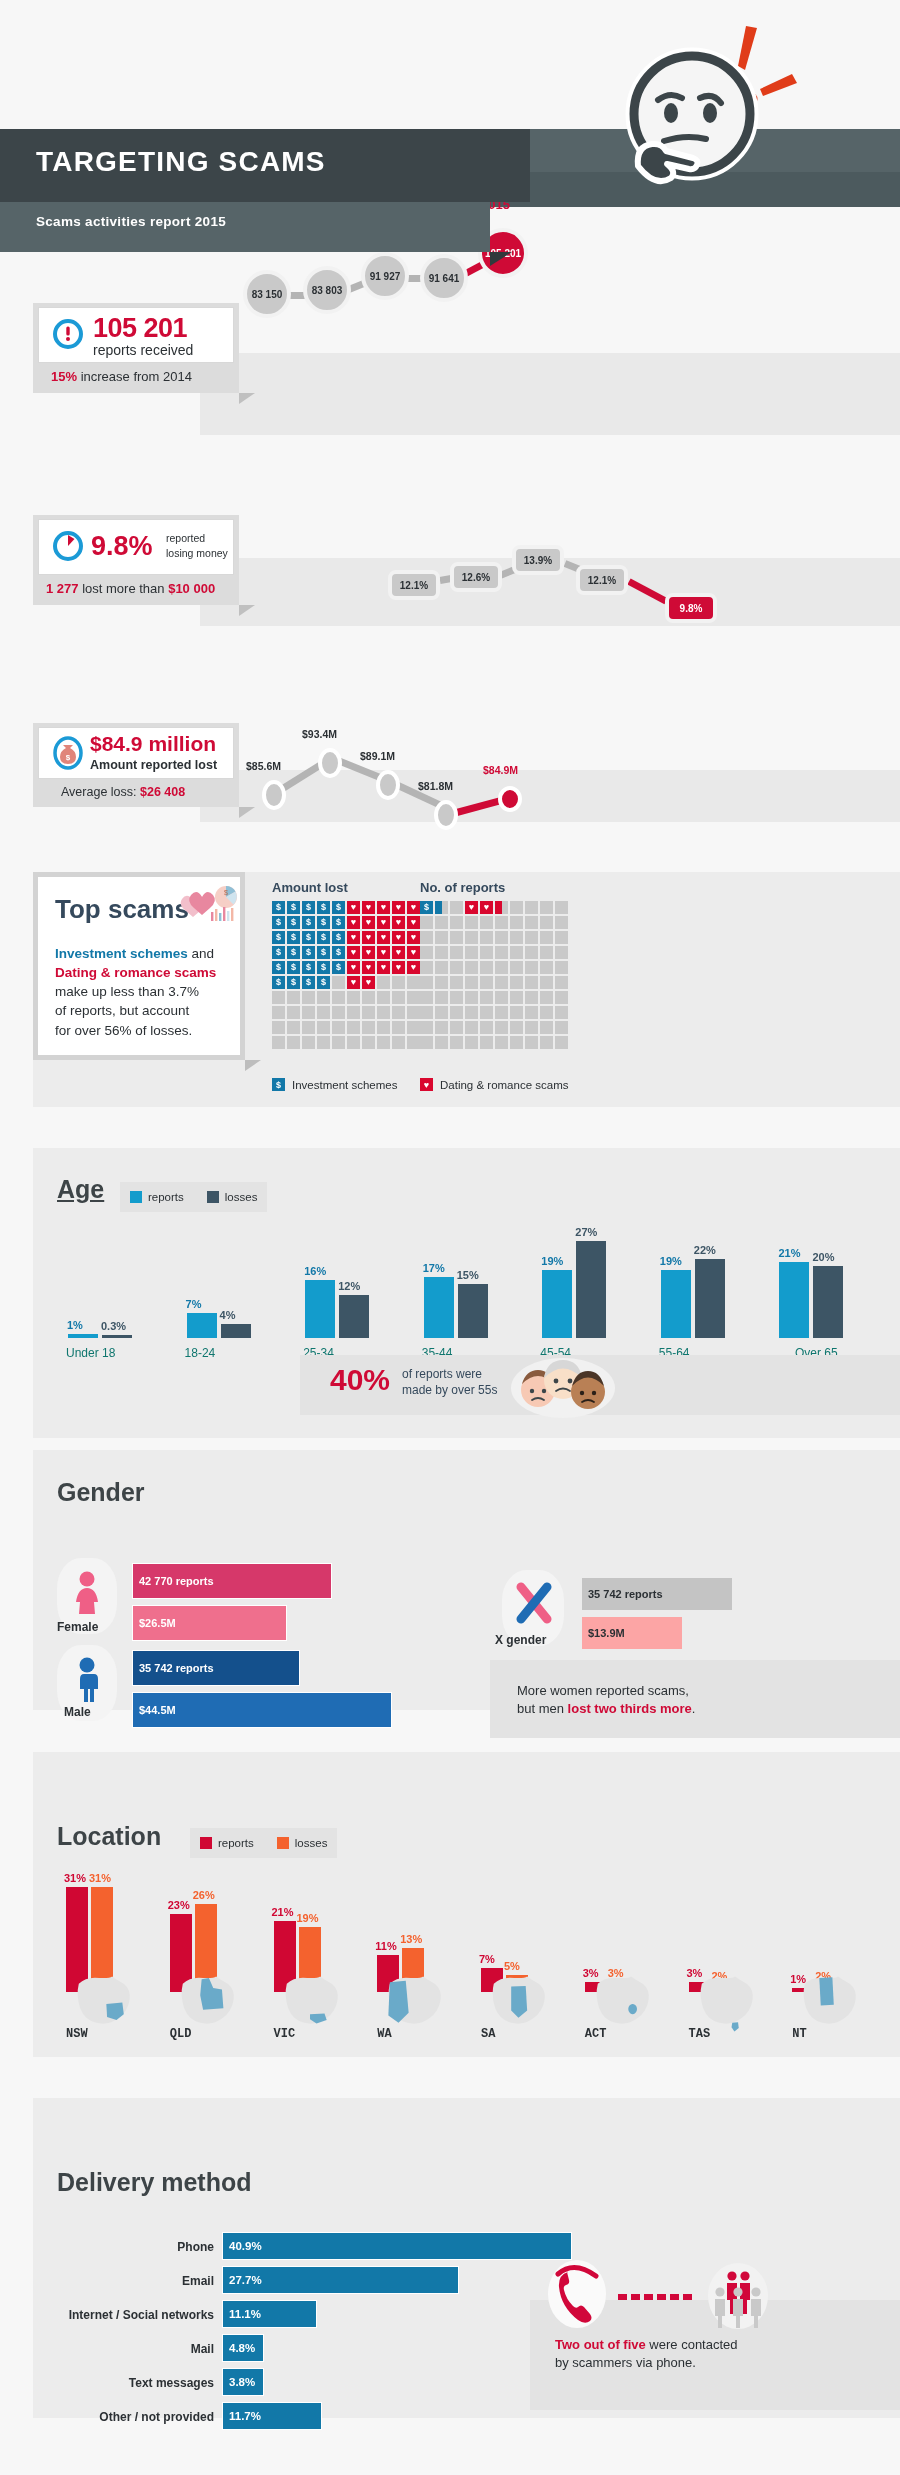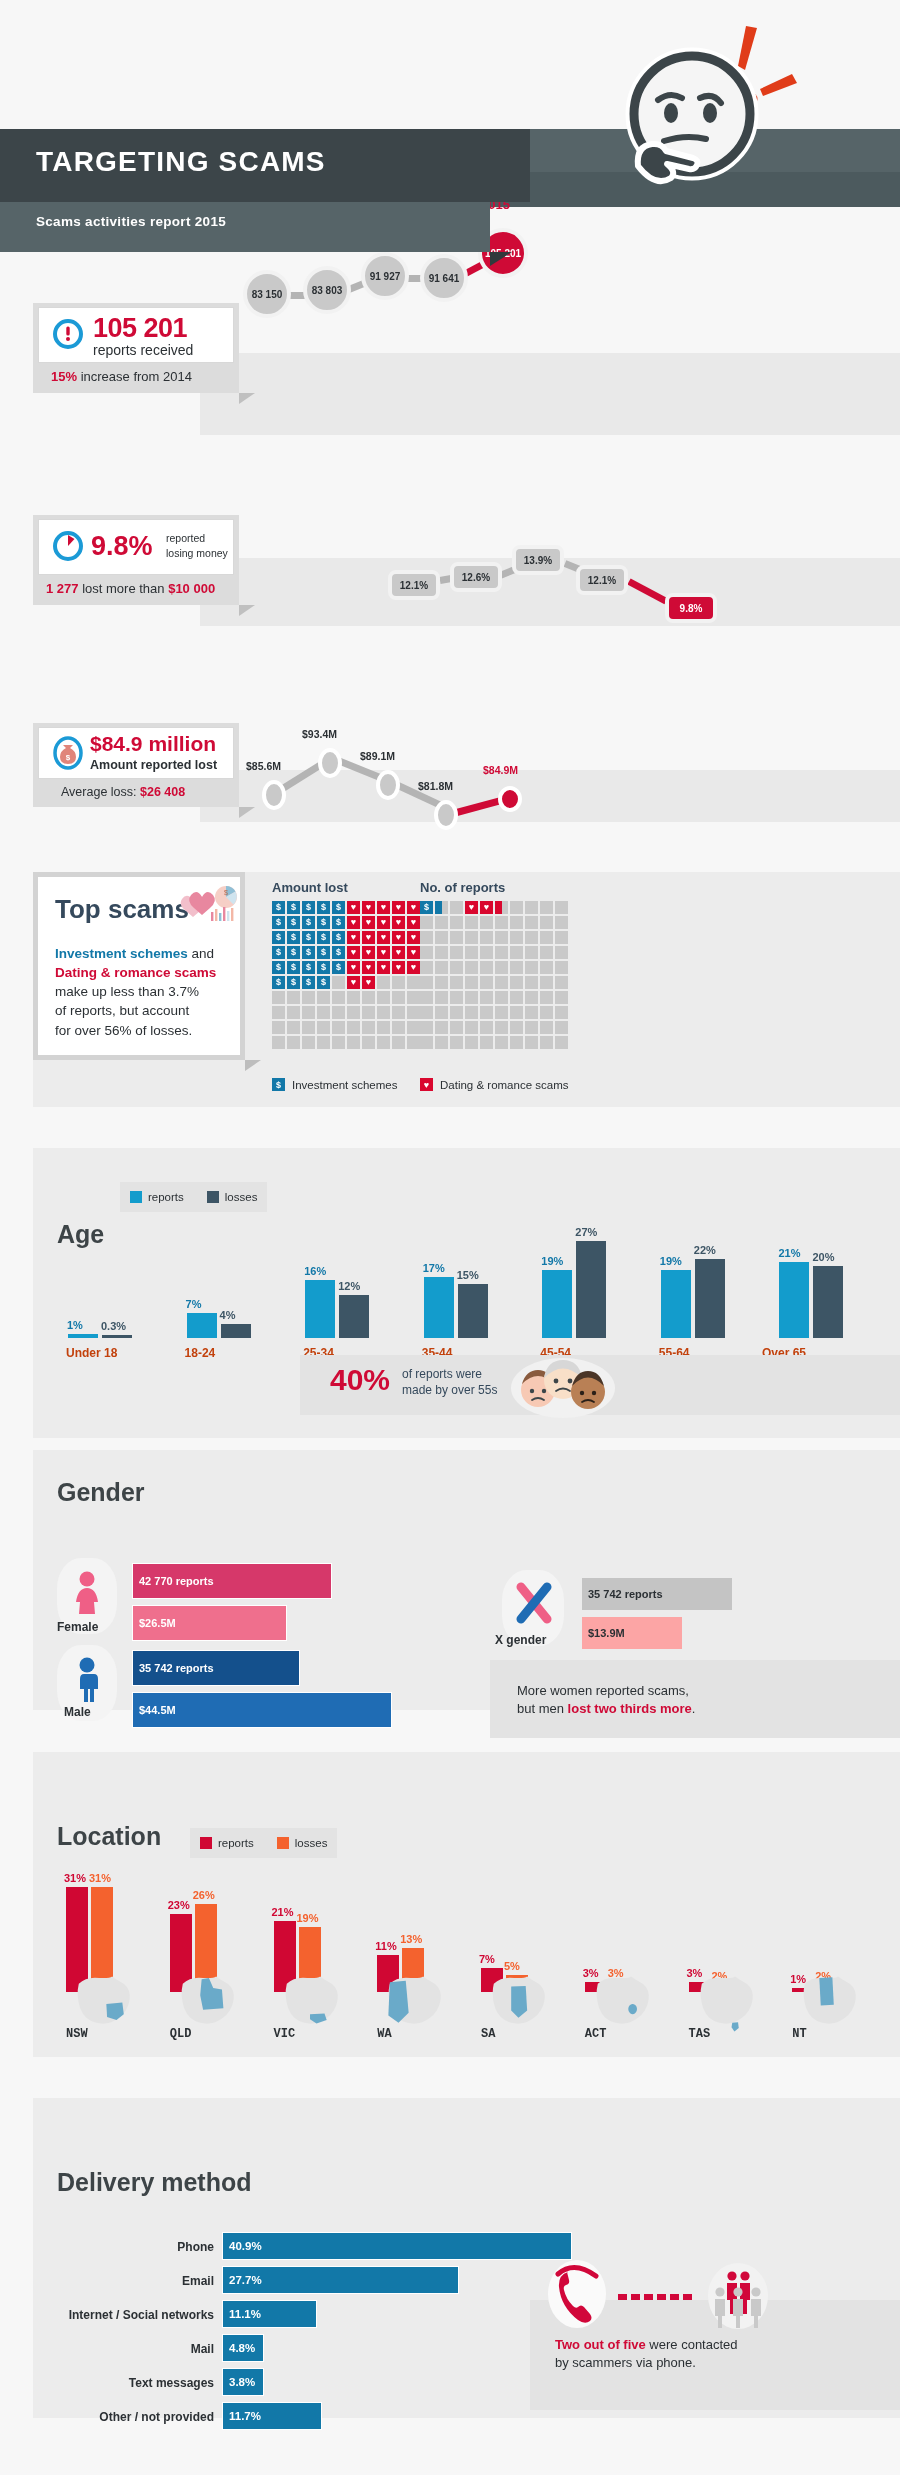--- a/index.html
+++ b/index.html
@@ -76,21 +76,21 @@
   
   .sec { position: absolute; background: #ececec; }
   .sec-title { position:absolute; font-size: 25px; font-weight: bold; color: #3d4447; }
   .legend-box { position:absolute; background:#e3e3e3; display:flex; align-items:center; gap:9px;
                 padding: 4px 10px; }
   .legend-item { display:flex; align-items:center; gap:6px; font-size:11.5px; color:#2b3034; }
   .legend-sw { width:12px; height:12px; }
 
   .bar { position: absolute; }
   .blabel { position: absolute; font-size: 11px; font-weight: bold; white-space: nowrap; }
-  .axlabel { position: absolute; font-size: 12px; font-weight: bold; color:#c2410c; white-space:nowrap; }
+  .axlabel { position: absolute; font-size: 12px; font-weight: normal; color:#0f766e; white-space:nowrap; }
 
   .callout-band { position:absolute; background:#e3e3e3; }
   .big40 { position:absolute; color:#cf0a36; font-size: 30px; font-weight:bold; }
   .t40 { position:absolute; color:#35495c; font-size: 12px; line-height:1.32; }
 
   .hbar { position:absolute; display:flex; align-items:center; color:#fff; font-size:11px;
           font-weight:bold; padding-left:6px; }
   .hbar.outline { border:1px solid #fff; }
   .gname { position:absolute; font-size:12px; font-weight:bold; color:#2b3034; }
   .gblob { position:absolute; background:#f4f4f4; border-radius:50%; }
@@ -484,21 +484,21 @@
   <div class="legrow" style="left:272px;top:1078px;">
     <span class="legsw" style="background:#1278a8;">$</span>
     <span>Investment schemes</span>
   </div>
   <div class="legrow" style="left:420px;top:1078px;">
     <span class="legsw" style="background:#d9072e;">♥</span>
     <span>Dating &amp; romance scams</span>
   </div>
 
   <div class="sec" style="left:33px;top:1148px;width:867px;height:290px;"></div>
-  <div class="sec-title" style="left:57px;top:1220px;">Age</div>
+  <div class="sec-title" style="left:57px;top:1175px;text-decoration:underline;">Age</div>
 
   <div class="legend-box" style="left:120px;top:1182px;height:30px;">
     <span class="legend-item">
       <span class="legend-sw" style="background:#139ccc;"></span>
       <span>reports</span>
     </span>
     <span class="legend-item" style="margin-left:14px;">
       <span class="legend-sw" style="background:#3d5565;"></span>
       <span>losses</span>
     </span>
@@ -532,21 +532,21 @@
       <div class="axlabel" style="left: 490.286px; top: 136px;">45-54</div>
       <div class="bar" style="left: 610.857px; top: 59.6px; width: 30px; height: 68.4px; background: rgb(19, 156, 204);"></div>
       <div class="blabel" style="left: 609.857px; top: 44.6px; color: rgb(18, 120, 168);">19%</div>
       <div class="bar" style="left: 644.857px; top: 48.8px; width: 30px; height: 79.2px; background: rgb(61, 85, 101);"></div>
       <div class="blabel" style="left: 643.857px; top: 33.8px; color: rgb(61, 85, 101);">22%</div>
       <div class="axlabel" style="left: 608.857px; top: 136px;">55-64</div>
       <div class="bar" style="left: 729.429px; top: 52.4px; width: 30px; height: 75.6px; background: rgb(19, 156, 204);"></div>
       <div class="blabel" style="left: 728.429px; top: 37.4px; color: rgb(18, 120, 168);">21%</div>
       <div class="bar" style="left: 763.429px; top: 56px; width: 30px; height: 72px; background: rgb(61, 85, 101);"></div>
       <div class="blabel" style="left: 762.429px; top: 41px; color: rgb(61, 85, 101);">20%</div>
-      <div class="axlabel" style="left: 712px; top: 136px;">Over 65</div>
+      <div class="axlabel" style="left: 745px; top: 136px;">Over 65</div>
     </div>
 
   <div class="callout-band" style="left:300px;top:1355px;width:600px;height:60px;"></div>
   <div class="big40" style="left:330px;top:1363px;">40%</div>
   <div class="t40" style="left:402px;top:1367px;">
     <span>of reports were</span><br>
     <span>made by over 55s</span>
   </div>
   <div style="position:absolute;left:508px;top:1350px;">
     <svg width="110" height="70" viewBox="0 0 110 70">

